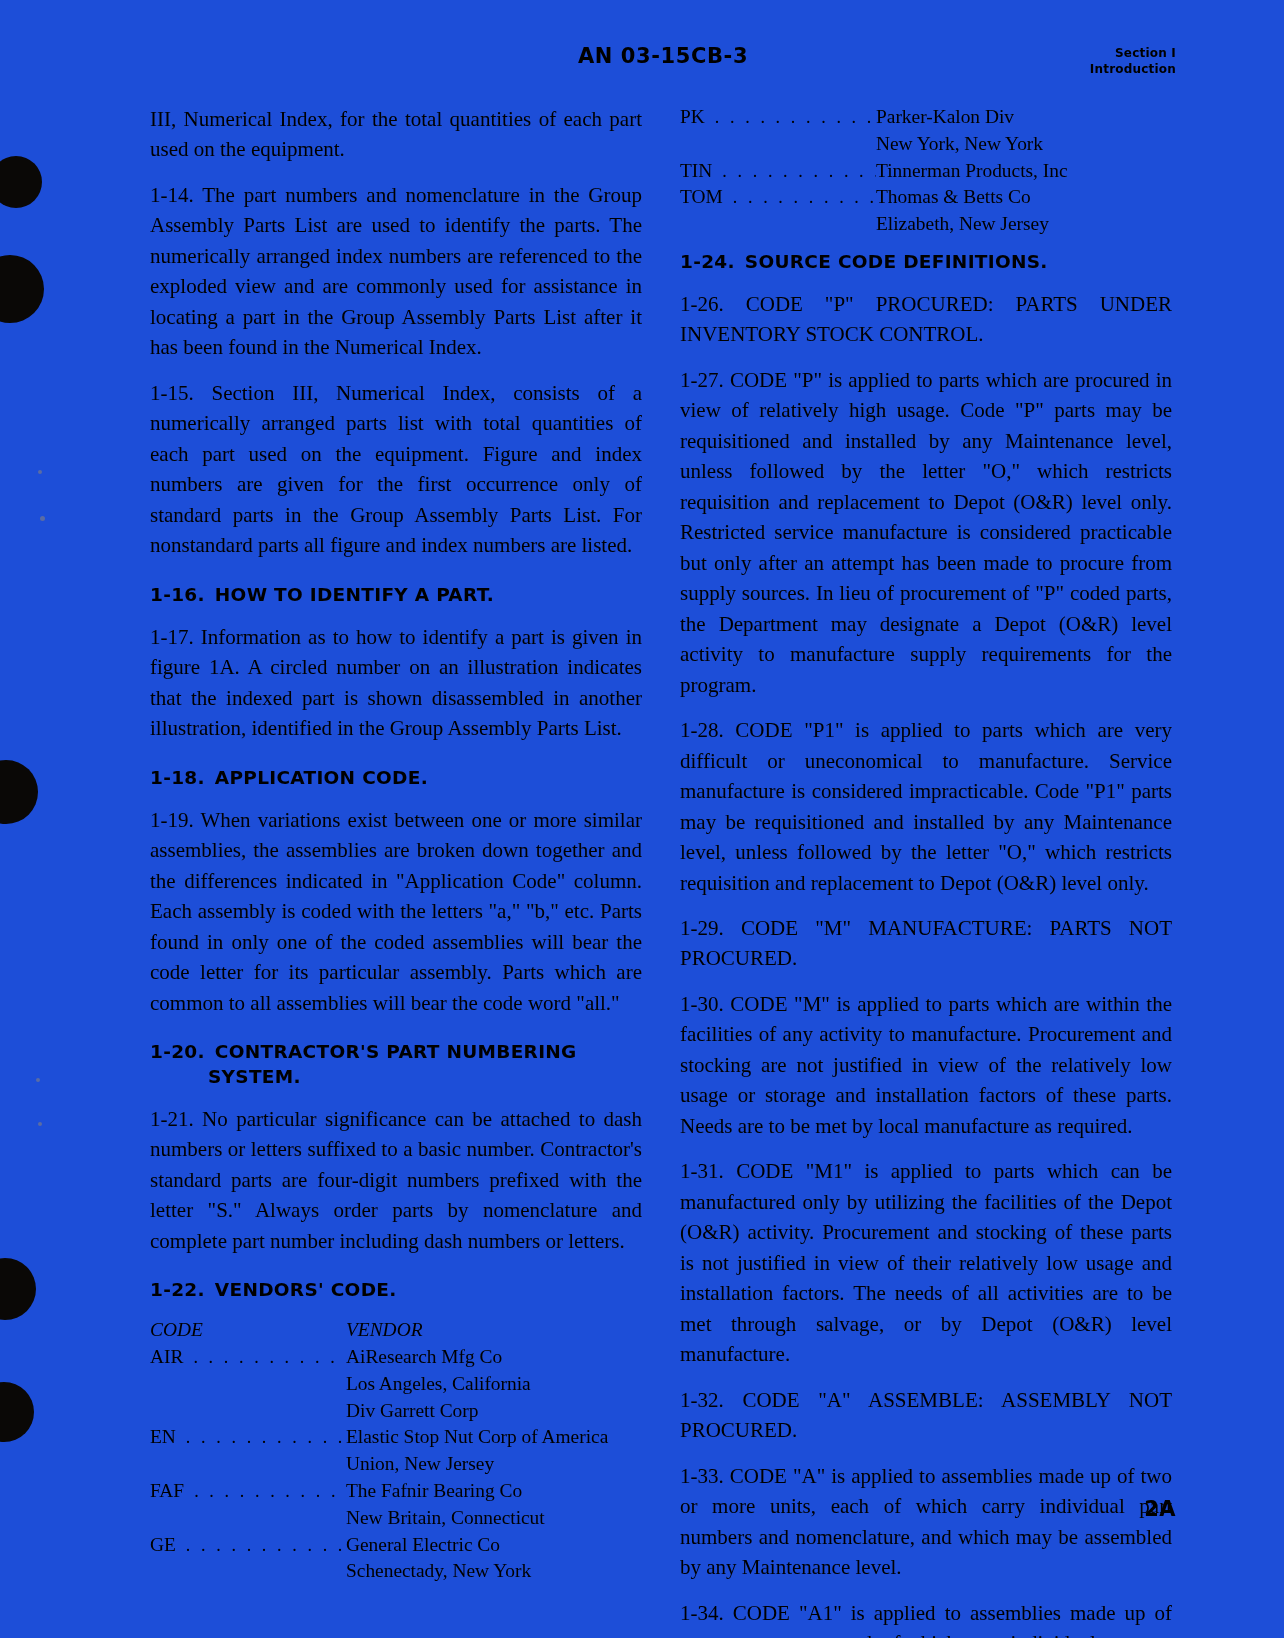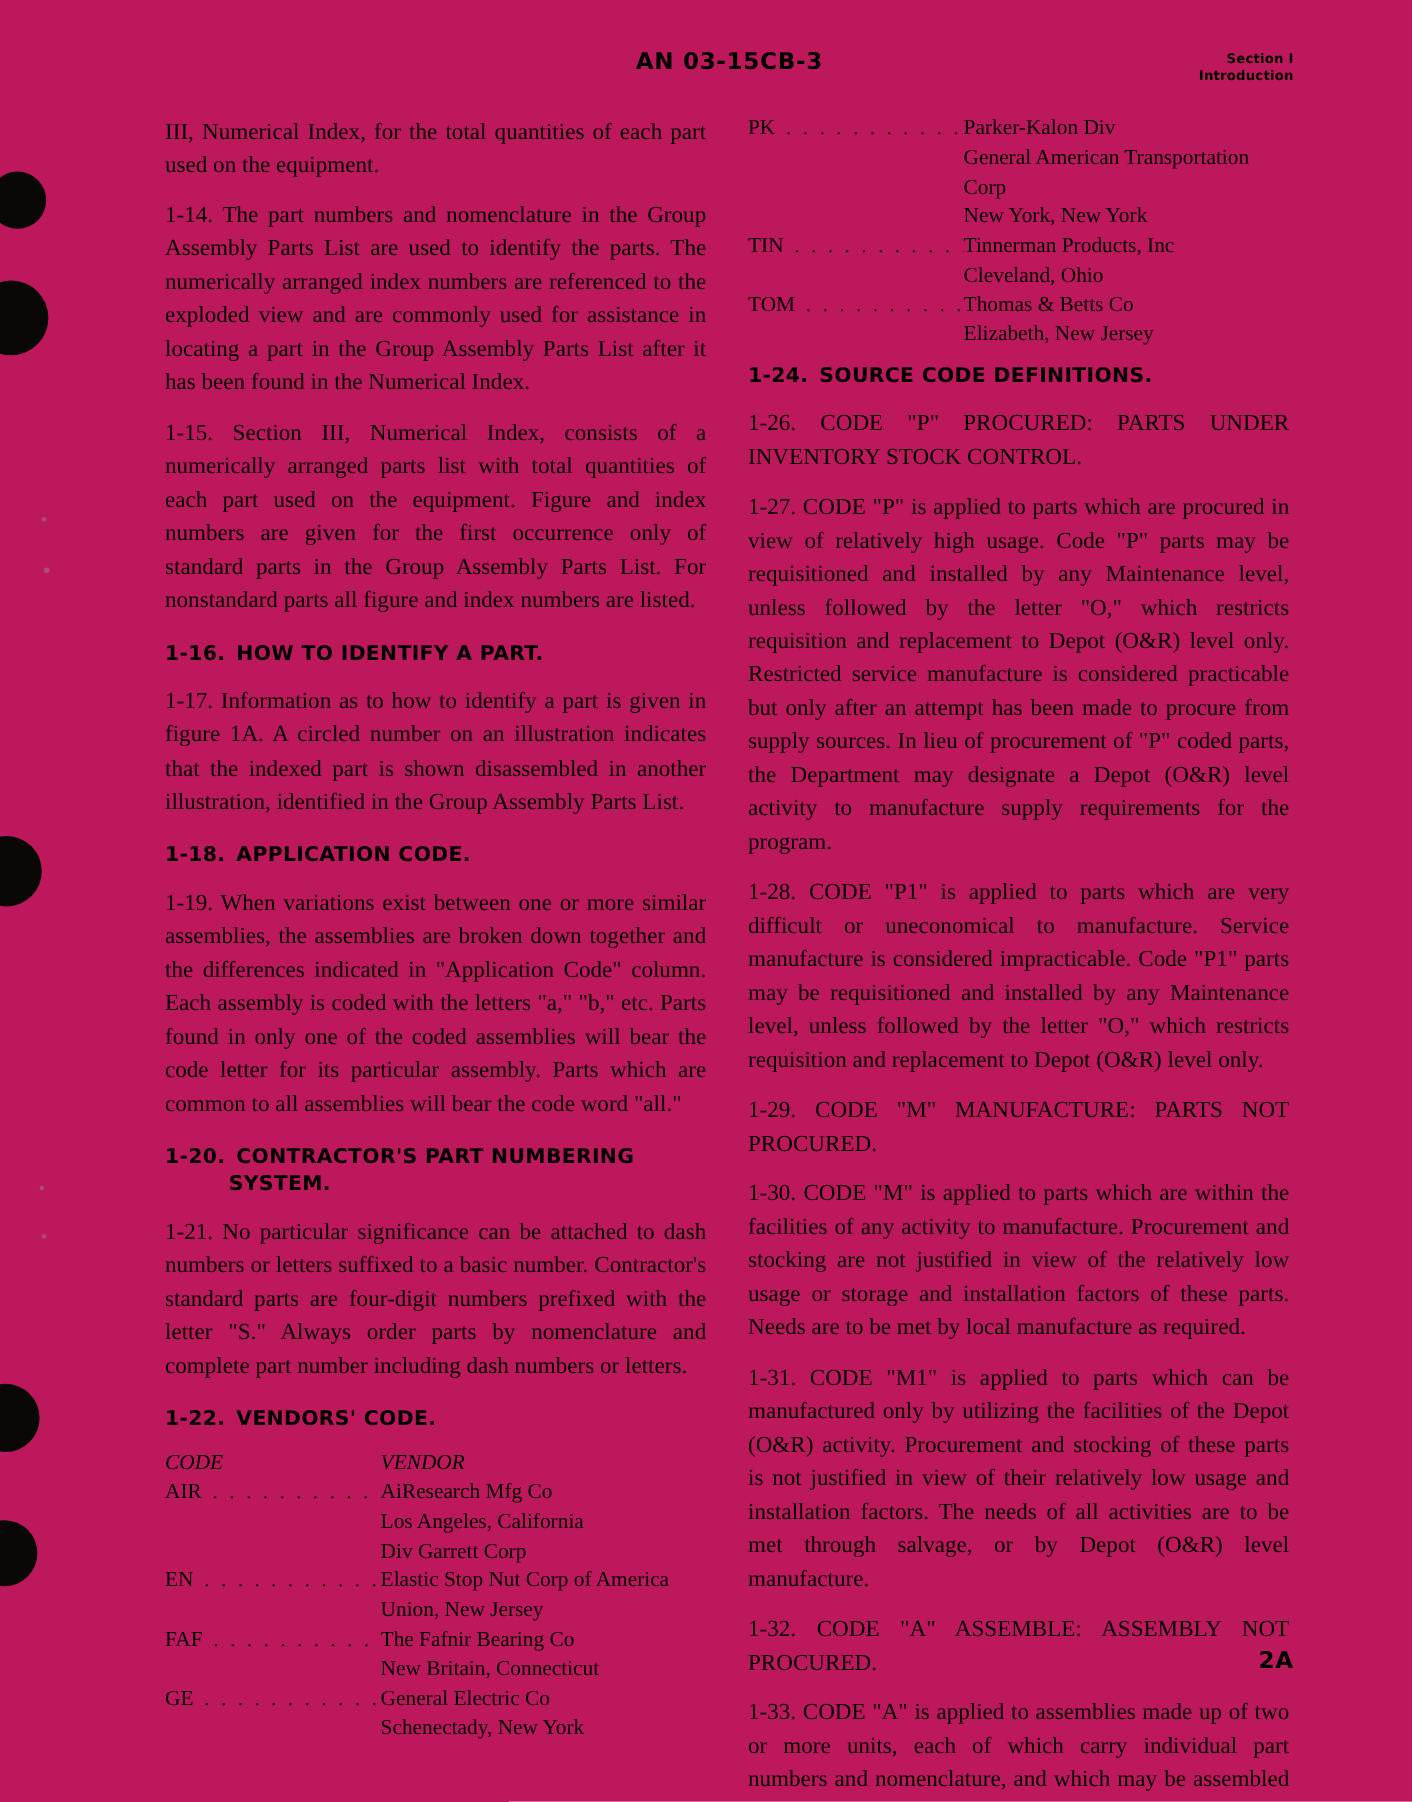--- a/index.html
+++ b/index.html
@@ -12,21 +12,21 @@
     height: 1638px;
     position: relative;
     font-family: "Liberation Serif", serif;
     color: #000000;
     overflow: hidden;
   }
 
   .page {
     position: absolute;
     inset: 0;
-    background: #be185d;
+    background: #1d4ed8;
   }
 
   
   .hole {
     position: absolute;
     background: #0a0806;
     border-radius: 50%;
   }
 
   
@@ -267,33 +267,31 @@
 
       <div>
         <div>
           <div class="vrow">
             <div class="code">
               <span class="letters">PK</span>
               <span class="dots">. . . . . . . . . . . . . . . . . . . .</span>
             </div>
             <div class="name">Parker-Kalon Div</div>
           </div>
-          <div class="vsub">General American Transportation Corp</div>
           <div class="vsub">New York, New York</div>
         </div>
 
         <div>
           <div class="vrow">
             <div class="code">
               <span class="letters">TIN</span>
               <span class="dots">. . . . . . . . . . . . . . . . . . . .</span>
             </div>
             <div class="name">Tinnerman Products, Inc</div>
           </div>
-          <div class="vsub">Cleveland, Ohio</div>
         </div>
 
         <div>
           <div class="vrow">
             <div class="code">
               <span class="letters">TOM</span>
               <span class="dots">. . . . . . . . . . . . . . . . . . . .</span>
             </div>
             <div class="name">Thomas &amp; Betts Co</div>
           </div>

